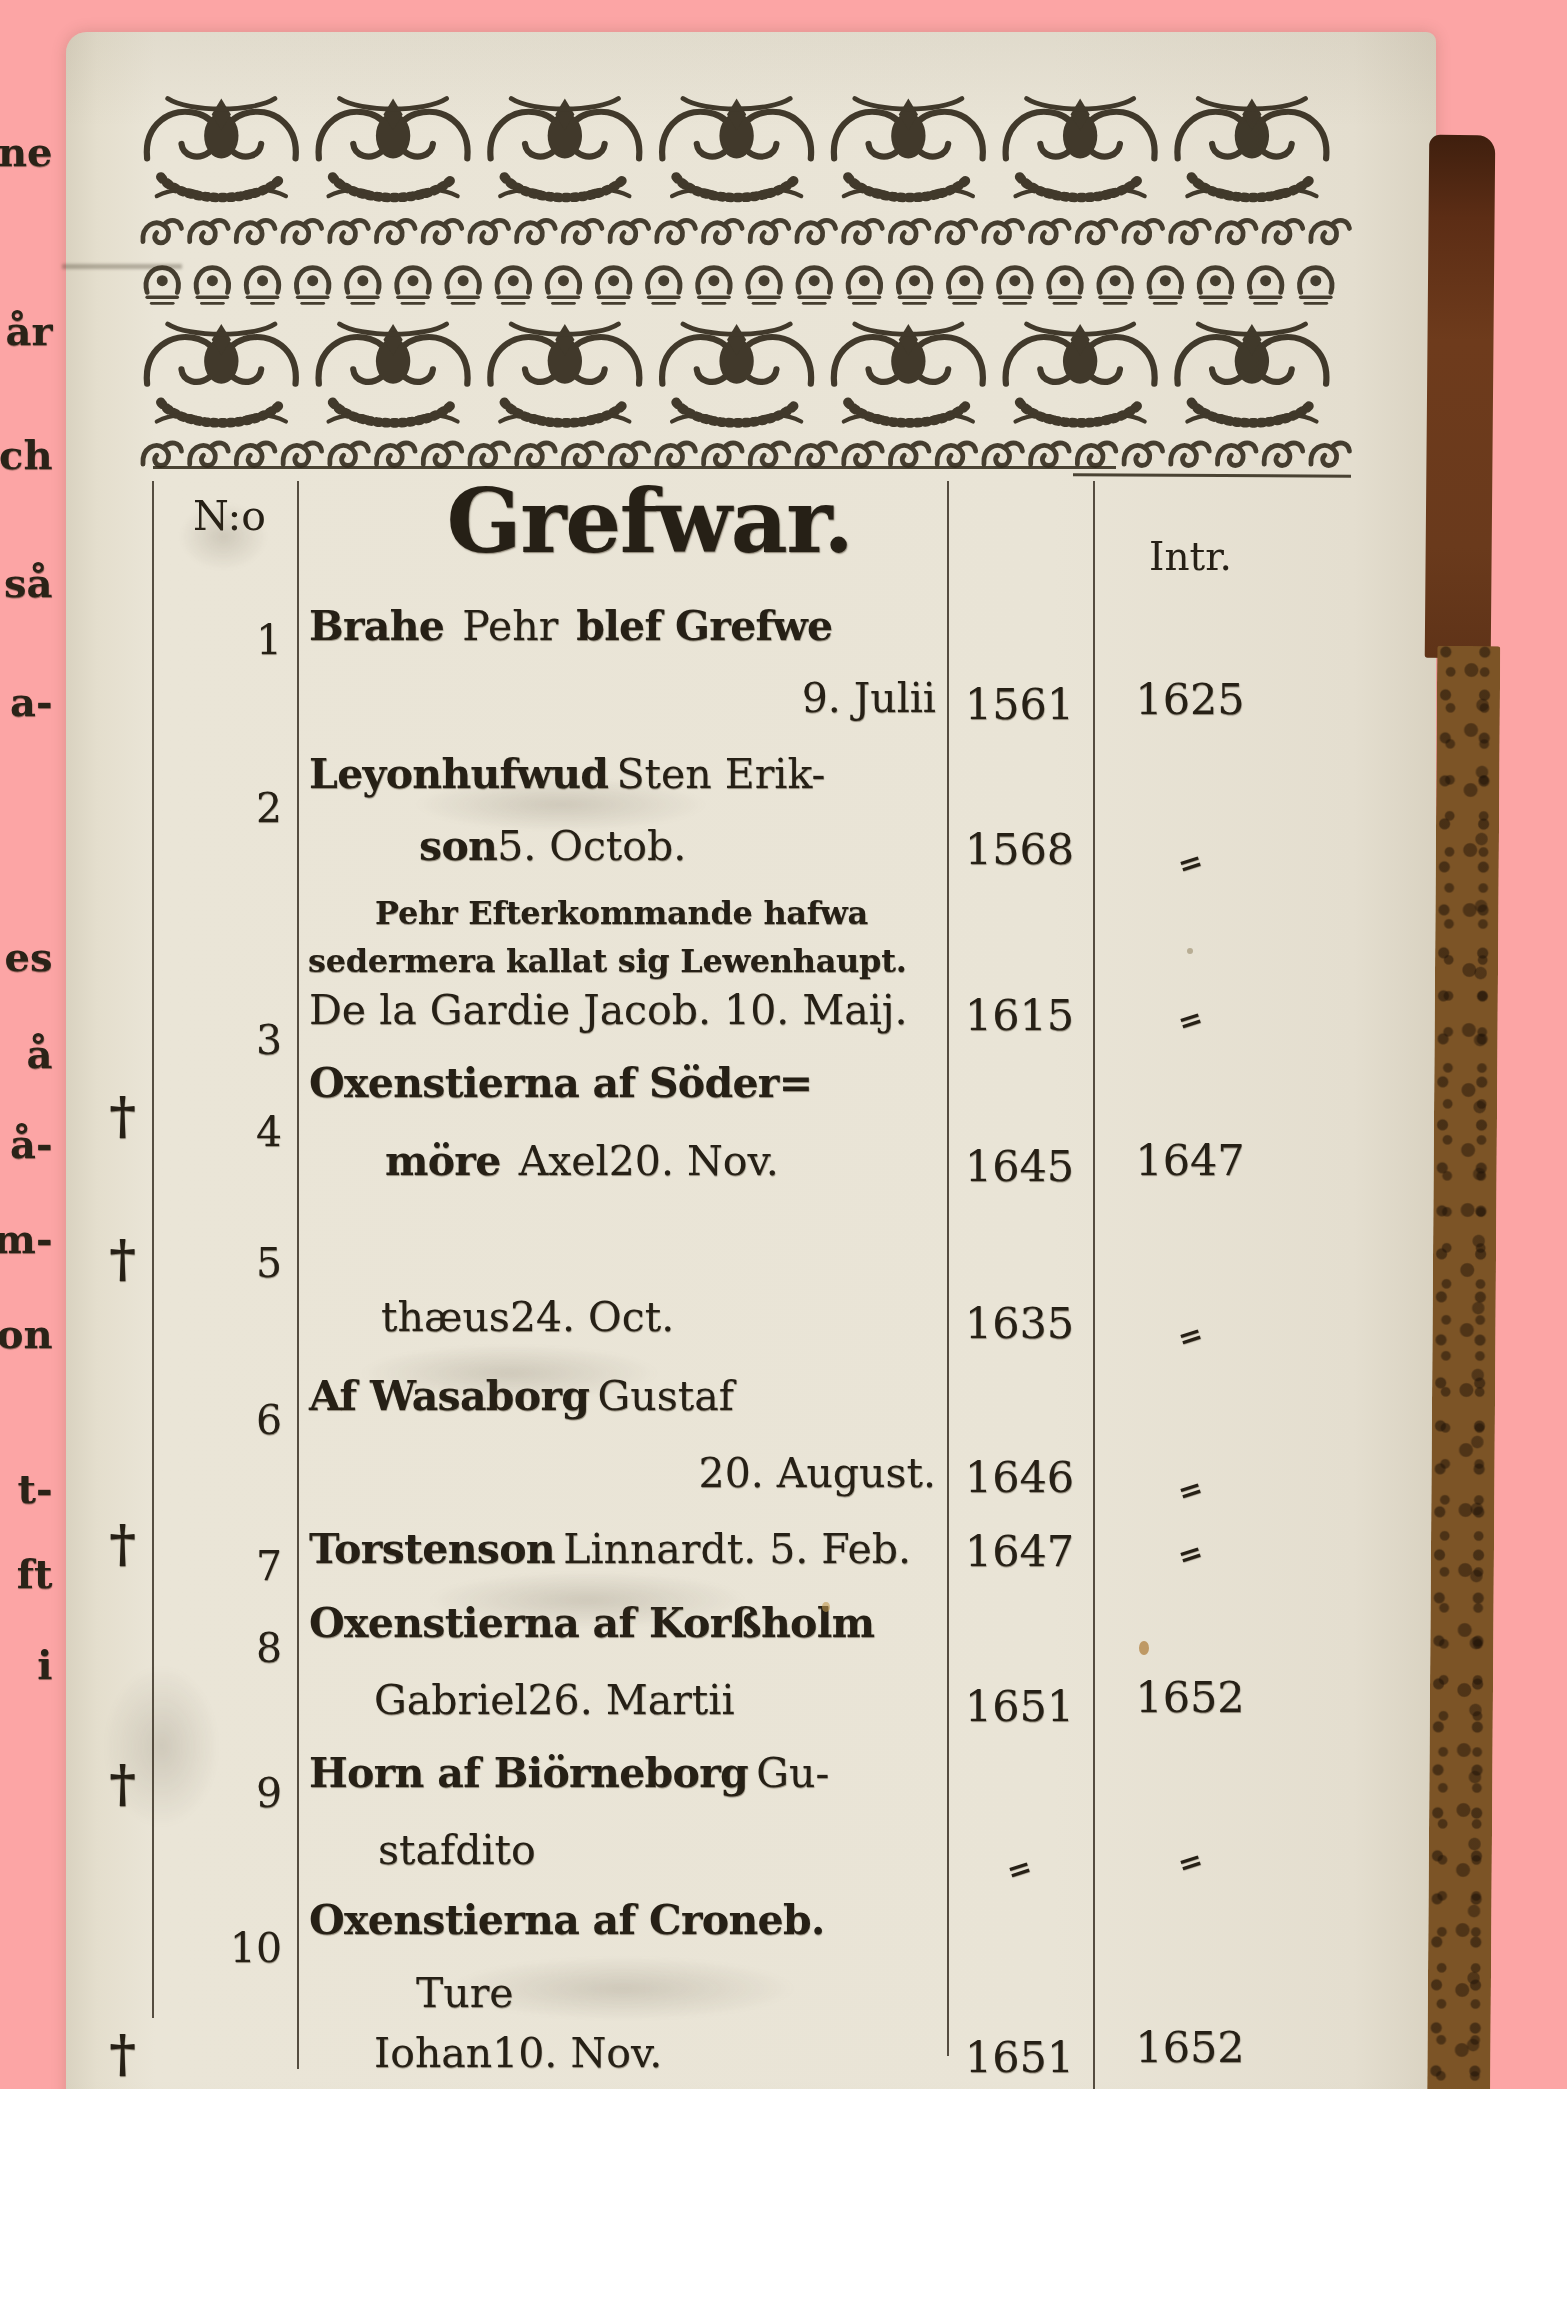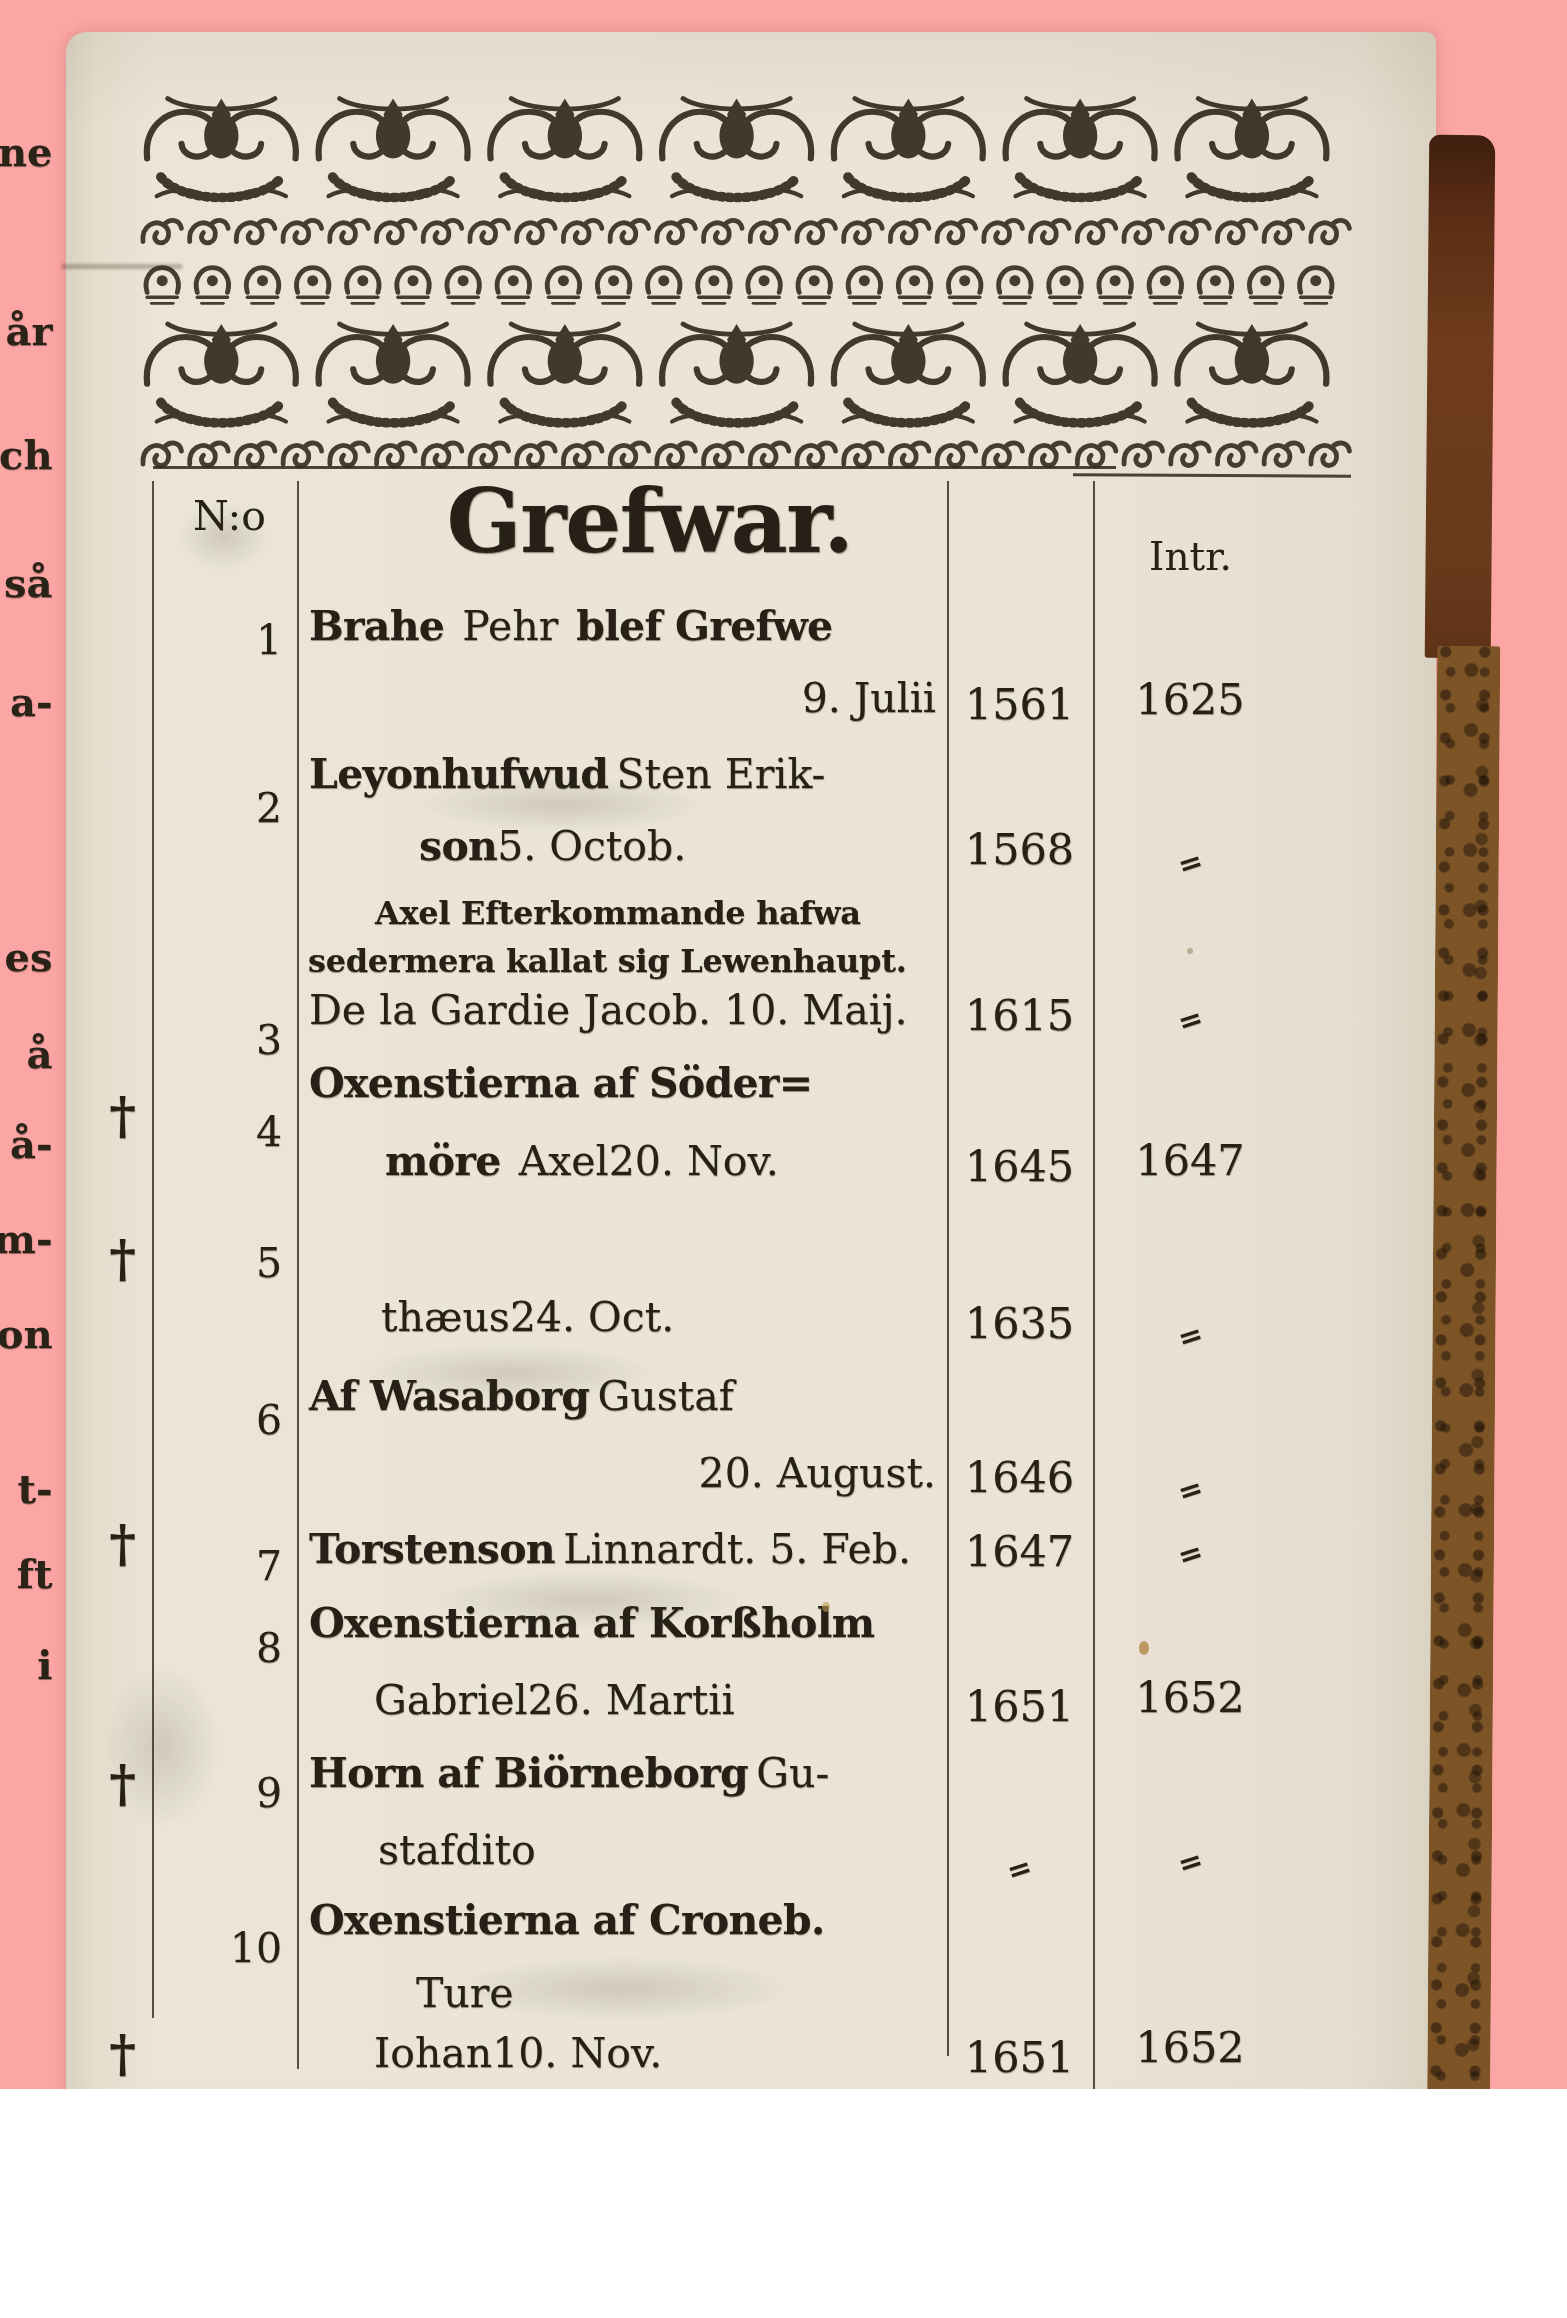--- a/index.html
+++ b/index.html
@@ -249,21 +249,21 @@
 
   <div class="line namecol" style="top:753px">
     <span class="bl">Leyonhufwud</span><span class="gap-s"></span><span class="rm">Sten Erik-</span>
   </div>
   <div class="line namecol split" style="top:825px;padding-left:110px;width:517px">
     <span class="bl">son</span>
     <span class="rm">5. Octob.</span>
   </div>
   <div class="yearcell" style="top:824px">1568</div>
   <div class="intrcell" style="top:833px"><span class="dito">=</span></div>
-  <div class="note" style="left:375px;top:894px">Axel Efterkommande hafwa</div>
+  <div class="note" style="left:375px;top:894px">Pehr Efterkommande hafwa</div>
   <div class="note" style="left:308px;top:942px">sedermera kallat sig Lewenhaupt.</div>
 
   <div class="line namecol" style="top:989px">
     <span class="rm">De la Gardie Jacob. 10. Maij.</span>
   </div>
   <div class="yearcell" style="top:990px">1615</div>
   <div class="intrcell" style="top:990px"><span class="dito">=</span></div>
 
   <div class="line namecol" style="top:1062px">
     <span class="bl">Oxenstierna af Söder=</span>

